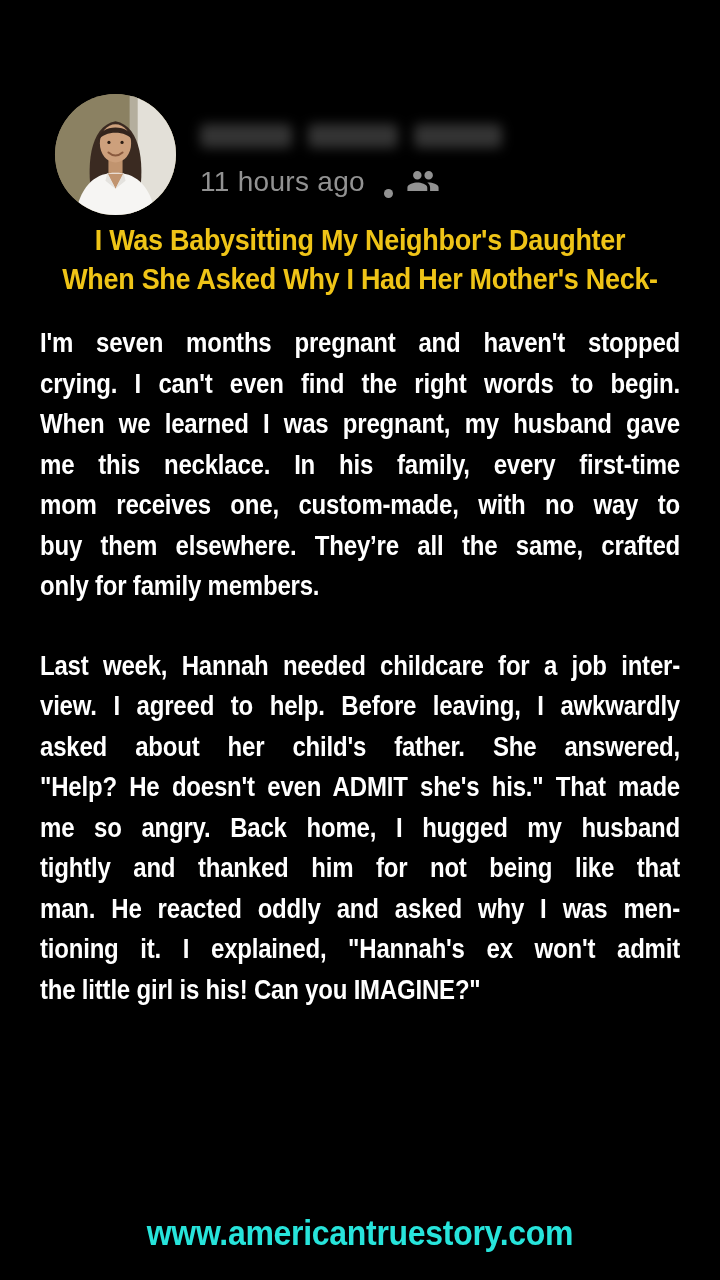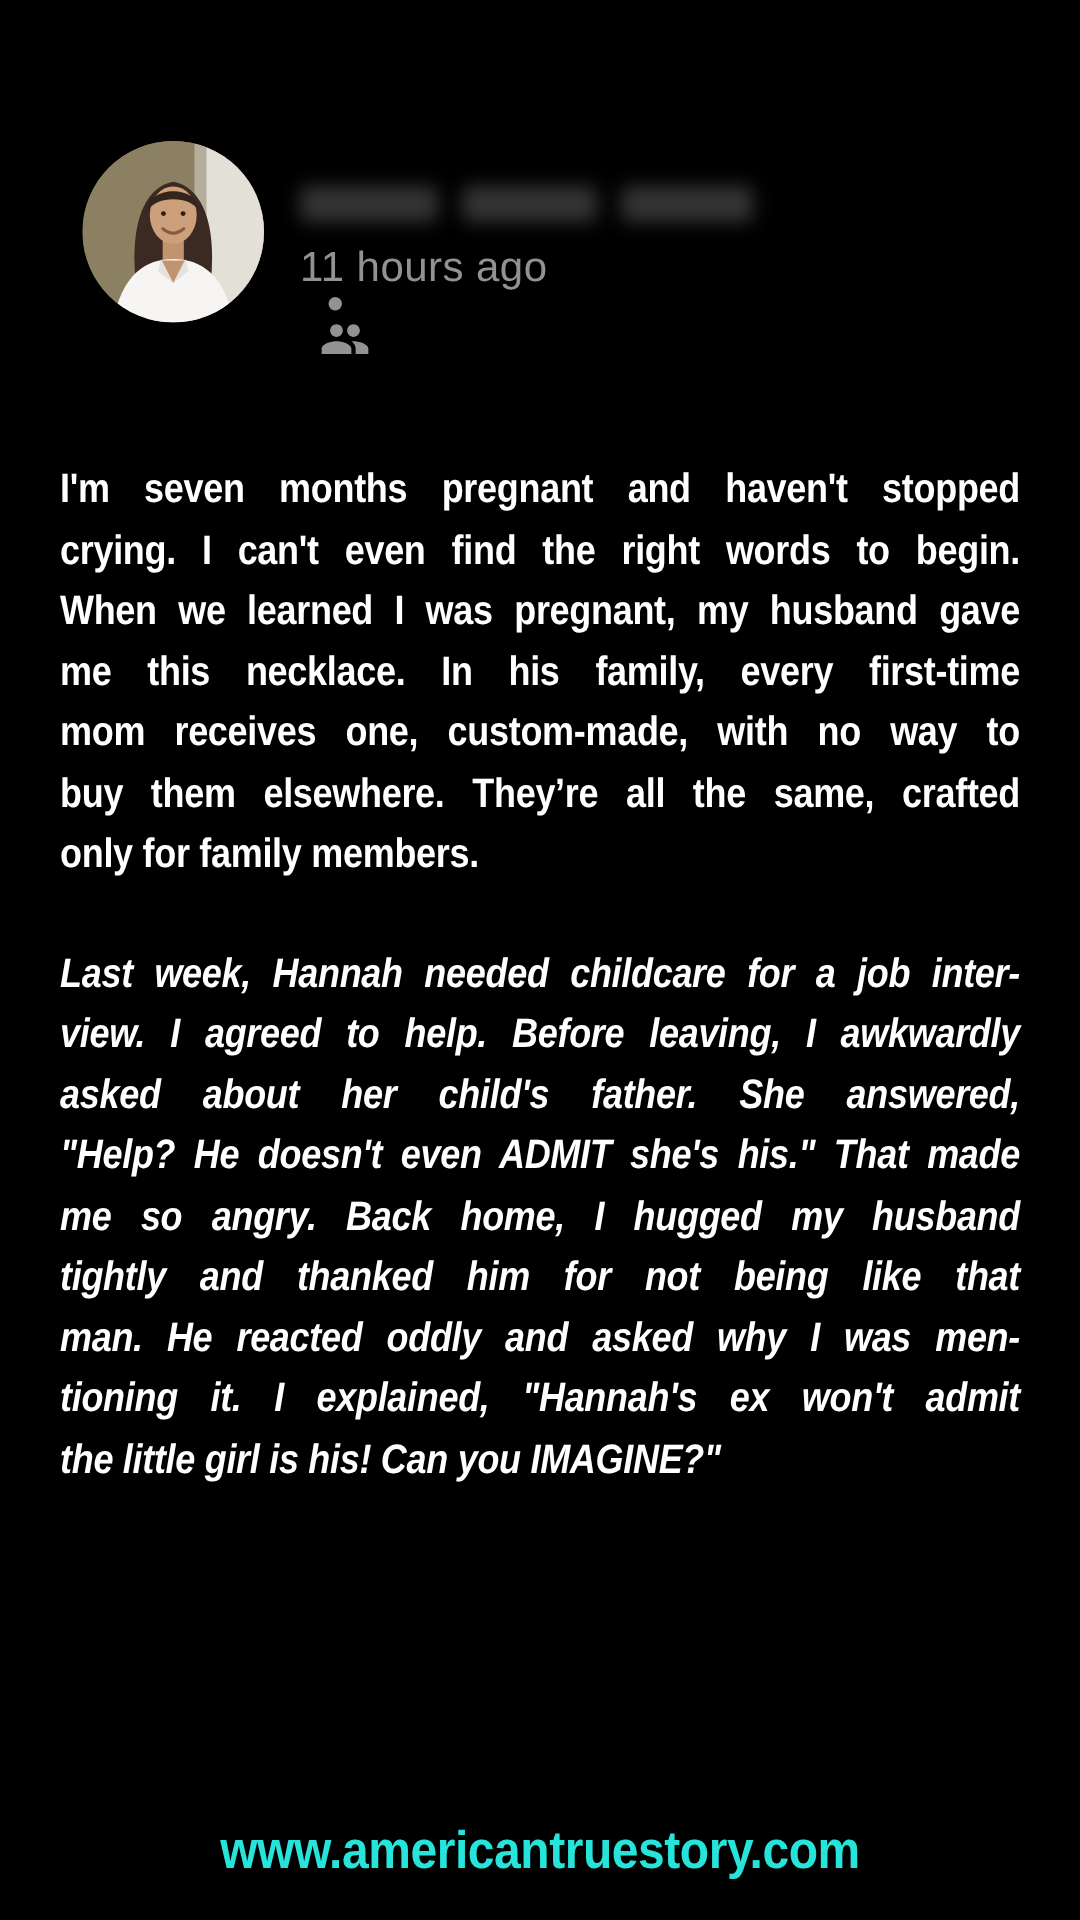--- a/index.html
+++ b/index.html
@@ -44,22 +44,21 @@
     background: #343434;
   }
   .blob.b1 { width: 92px; }
   .blob.b2 { width: 90px; }
   .blob.b3 { width: 88px; }
 
   .timestamp-row {
     position: absolute;
     left: 200px; top: 162px;
     display: flex;
-    align-items: flex-start;
-    flex-direction: column;
+    align-items: flex-end;
   }
   .timestamp {
     font-size: 28px;
     font-weight: 400;
     color: var(--meta-color, #929292);
     letter-spacing: 0.3px;
   }
   .dot-sep {
     width: 9px; height: 9px;
     border-radius: 50%;
@@ -84,25 +83,25 @@
     font-weight: 700;
     font-size: 27px;
     line-height: 39px;
     letter-spacing: -0.3px;
     transform: scale(1, 1.12);
   }
 
   
   .story-body {
     position: absolute;
-    left: 40px; top: 307px;
+    left: 40px; top: 323px;
     width: 640px;
   }
   .paragraph { margin: 0 0 39px 0; }
-  .paragraph:last-child { margin-bottom: 0; font-style: italic; }
+  .paragraph:last-child { margin-bottom: 0; }
   .line {
     color: var(--body-color, #ffffff);
     font-weight: 700;
     font-size: 24px;
     line-height: 40.5px;
     letter-spacing: -0.2px;
     text-align: justify;
     text-align-last: justify;
     white-space: nowrap;
     transform: scale(1, 1.14);
@@ -169,20 +168,24 @@
       <span class="timestamp">11 hours ago</span>
       <span class="dot-sep"></span>
       <span class="friends-icon">
         <svg viewBox="0 0 24 24">
           <path d="M16 11c1.66 0 2.99-1.34 2.99-3S17.66 5 16 5c-1.66 0-3 1.34-3 3s1.34 3 3 3zm-8 0c1.66 0 2.99-1.34 2.99-3S9.66 5 8 5C6.34 5 5 6.34 5 8s1.34 3 3 3zm0 2c-2.33 0-7 1.17-7 3.5V19h14v-2.5c0-2.33-4.67-3.5-7-3.5zm8 0c-.29 0-.62.02-.97.05 1.16.84 1.97 1.97 1.97 3.45V19h6v-2.5c0-2.33-4.67-3.5-7-3.5z"></path>
         </svg>
       </span>
     </div>
   </div>
 
+  <div class="title-block">
+    <div class="title-line">I Was Babysitting My Neighbor's Daughter</div>
+    <div class="title-line">When She Asked Why I Had Her Mother's Neck-</div>
+  </div>
 
   <div class="story-body">
       <div class="paragraph">
         <div class="line">I'm seven months pregnant and haven't stopped</div>
         <div class="line">crying. I can't even find the right words to begin.</div>
         <div class="line">When we learned I was pregnant, my husband gave</div>
         <div class="line">me this necklace. In his family, every first-time</div>
         <div class="line">mom receives one, custom-made, with no way to</div>
         <div class="line">buy them elsewhere. They’re all the same, crafted</div>
         <div class="line last">only for family members.</div>

